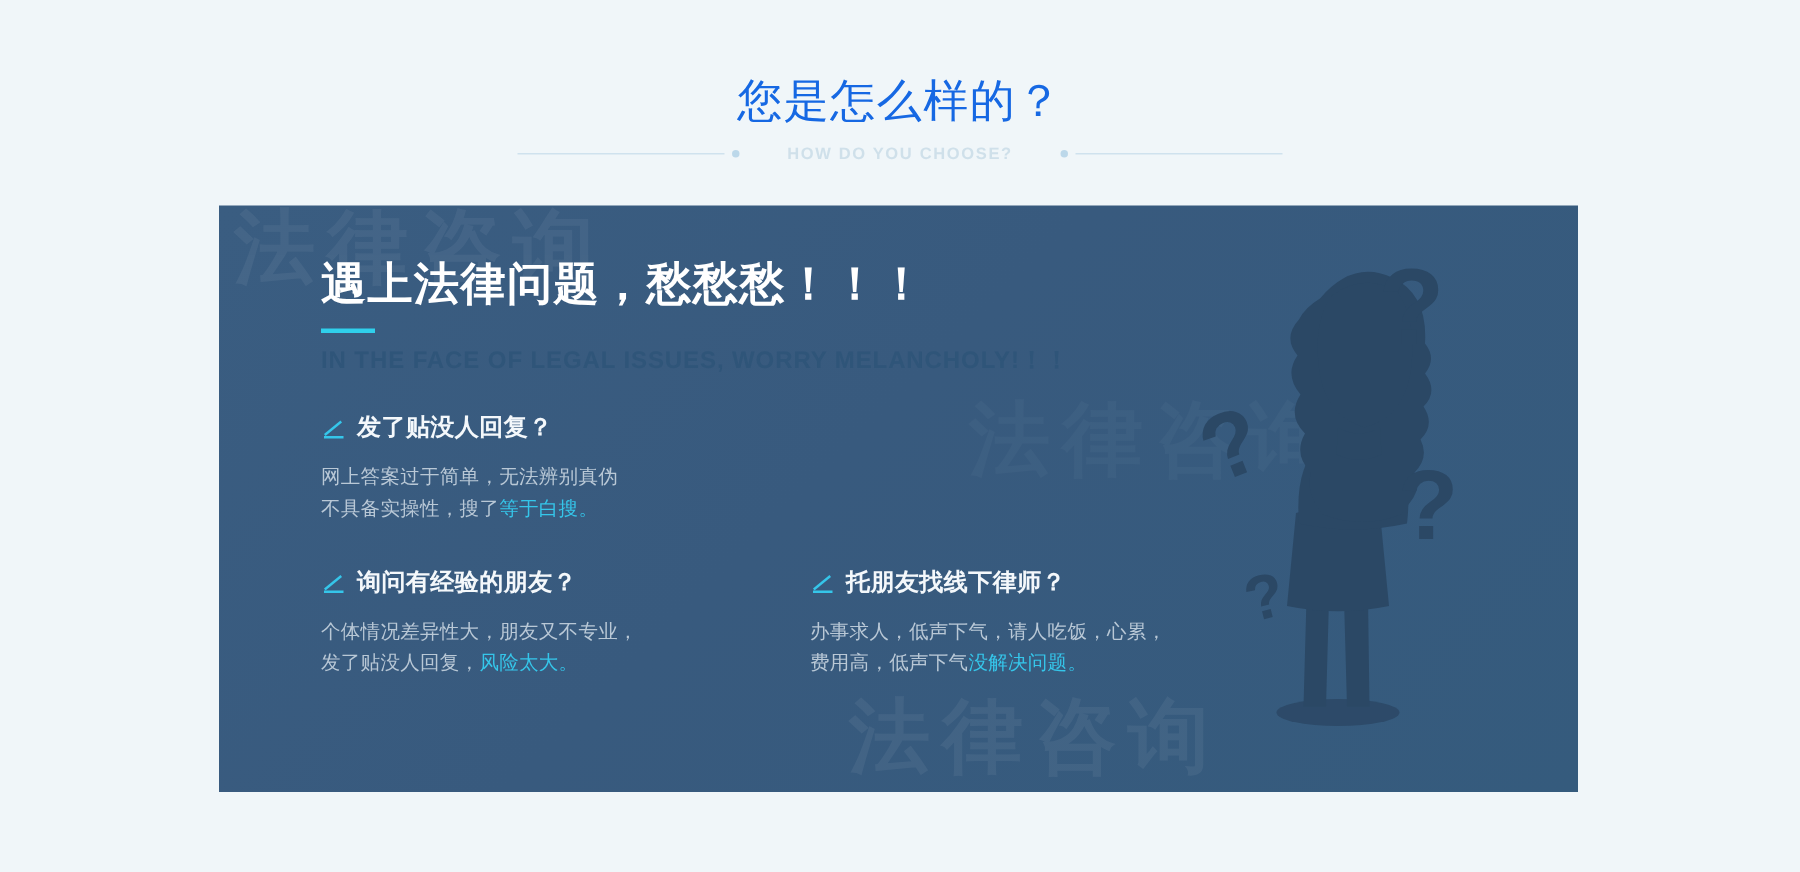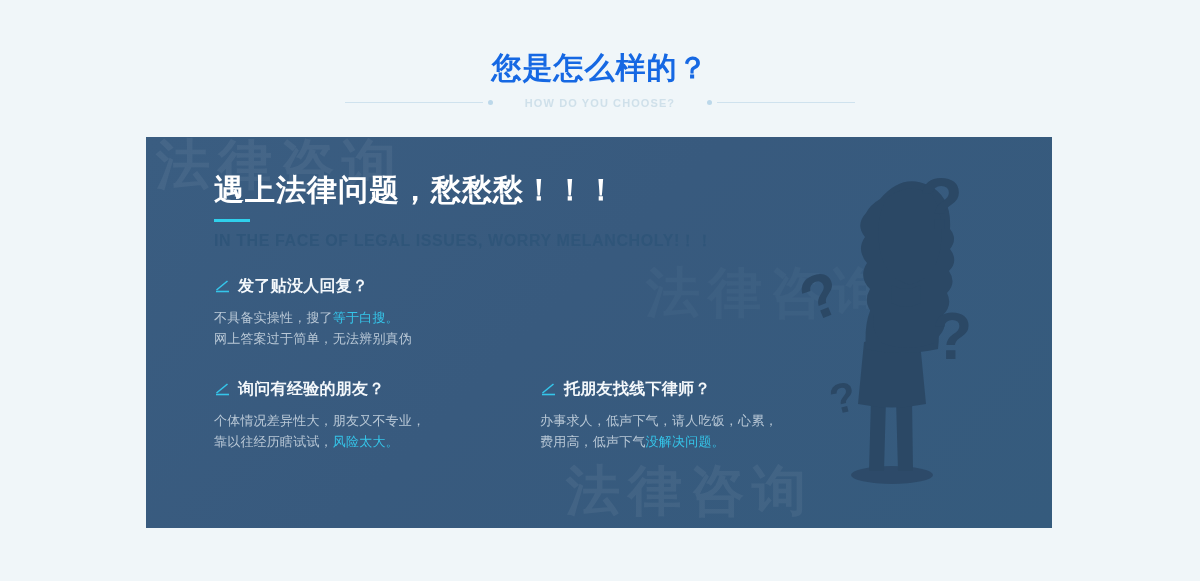--- a/index.html
+++ b/index.html
@@ -22,21 +22,21 @@
     top: 0; left: 0; right: 0;
     height: 137px;
     text-align: center;
   }
 
   .section-title {
     position: absolute;
     top: 49px;
     left: 0; right: 0;
     font-size: 30px;
-    font-weight: bold;
+    font-weight: normal;
     color: #1668e3;
     letter-spacing: 1px;
     line-height: 38px;
     white-space: nowrap;
   }
 
   .subtitle-row {
     position: absolute;
     top: 93px;
     left: 0; right: 0;
@@ -235,41 +235,41 @@
       <div class="item-title">
         <span class="arrow-icon">
           <svg viewBox="0 0 17 16" width="17" height="16">
             <line x1="2" y1="12.5" x2="15" y2="12.5" stroke="#35c6ea" stroke-width="1.6"></line>
             <line x1="2.5" y1="11" x2="13.5" y2="2" stroke="#35c6ea" stroke-width="1.6"></line>
           </svg>
         </span>
         <span>发了贴没人回复？</span>
       </div>
       <div class="item-desc">
+        <div>网上答案过于简单，无法辨别真伪</div>
         <div><span>不具备实操性，搜了</span><span class="hl">等于白搜。</span></div>
-        <div>网上答案过于简单，无法辨别真伪</div>
       </div>
     </div>
 
     <div class="item">
     </div>
 
     <div class="item">
       <div class="item-title">
         <span class="arrow-icon">
           <svg viewBox="0 0 17 16" width="17" height="16">
             <line x1="2" y1="12.5" x2="15" y2="12.5" stroke="#35c6ea" stroke-width="1.6"></line>
             <line x1="2.5" y1="11" x2="13.5" y2="2" stroke="#35c6ea" stroke-width="1.6"></line>
           </svg>
         </span>
         <span>询问有经验的朋友？</span>
       </div>
       <div class="item-desc">
         <div>个体情况差异性大，朋友又不专业，</div>
-        <div><span>靠以往经历瞎试试，</span><span class="hl">风险太大。</span></div>
+        <div><span>发了贴没人回复，</span><span class="hl">风险太大。</span></div>
       </div>
     </div>
 
     <div class="item">
       <div class="item-title">
         <span class="arrow-icon">
           <svg viewBox="0 0 17 16" width="17" height="16">
             <line x1="2" y1="12.5" x2="15" y2="12.5" stroke="#35c6ea" stroke-width="1.6"></line>
             <line x1="2.5" y1="11" x2="13.5" y2="2" stroke="#35c6ea" stroke-width="1.6"></line>
           </svg>

